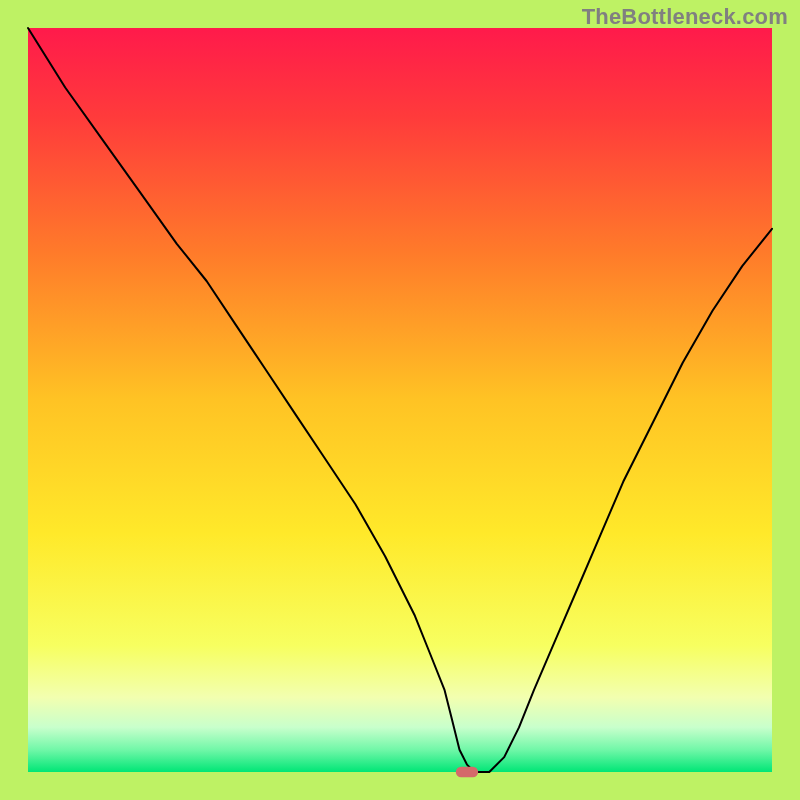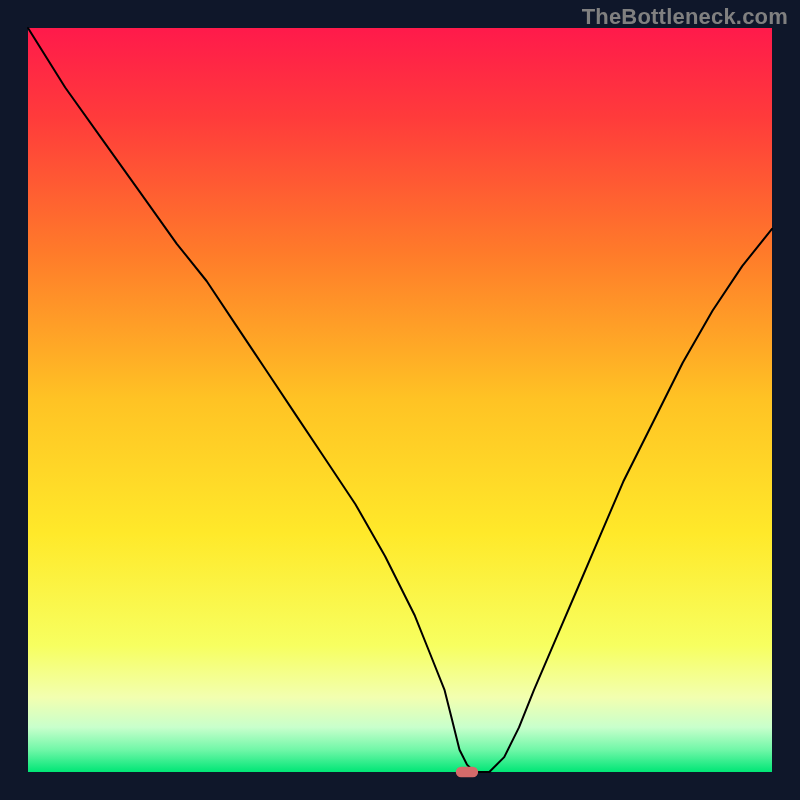--- a/index.html
+++ b/index.html
@@ -9,21 +9,21 @@
     height: 800px;
     background: #000;
     overflow: hidden;
   }
   .frame {
     position: absolute;
     top: 0;
     left: 0;
     width: 800px;
     height: 800px;
-    background: #0f172a;
+    background: #bef264;
   }
   .watermark {
     position: absolute;
     top: 4px;
     right: 12px;
     font-family: Arial, Helvetica, sans-serif;
     font-size: 22px;
     font-weight: 600;
     color: #808080;
     letter-spacing: 0.2px;

